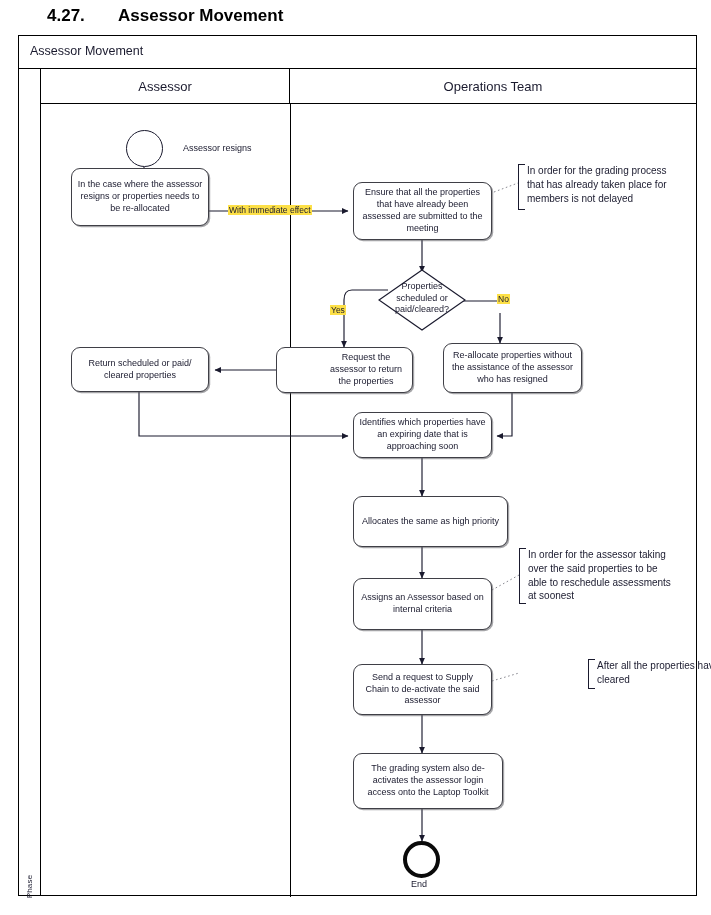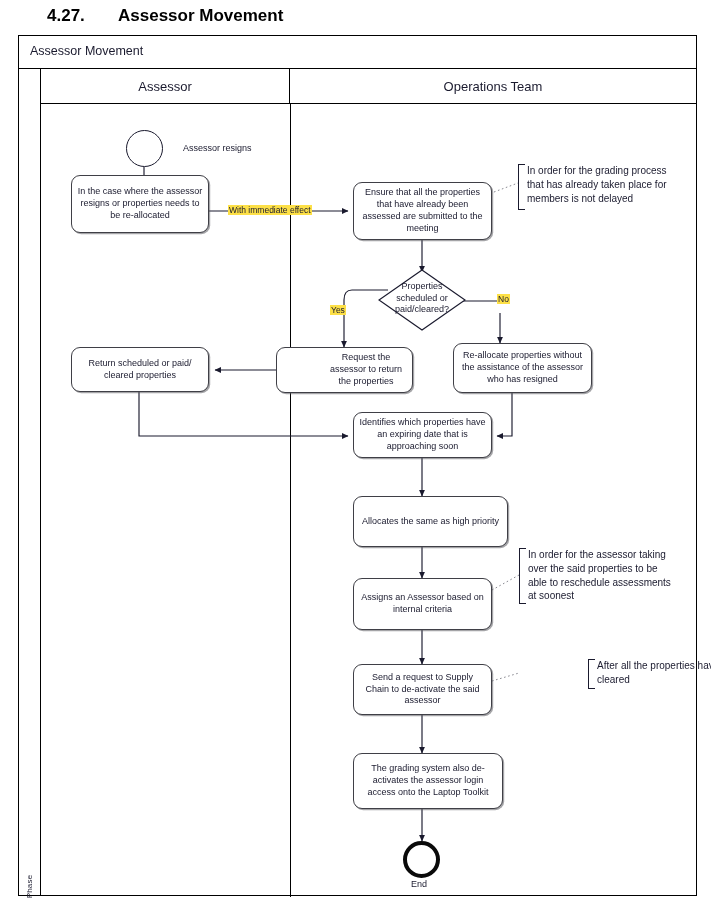--- a/index.html
+++ b/index.html
@@ -274,39 +274,39 @@
     <path d="M494,192 L518,183"></path>
     <path d="M492,590 L519,575"></path>
     <path d="M492,681 L519,673"></path>
   </g>
 </svg>
 </div>
 
 <div class="start-circle" style="left:126px; top:130px; width:37px; height:37px;"></div>
 <div class="free-label" style="left:183px; top:143px;">Assessor resigns</div>
 
-<div class="node" style="left:71px; top:175px; width:138px; height:58px;">In the case where the assessor resigns or properties needs to be re-allocated</div>
+<div class="node" style="left:71px; top:168px; width:138px; height:58px;">In the case where the assessor resigns or properties needs to be re-allocated</div>
 
 <div class="node" style="left:353px; top:182px; width:139px; height:58px;">Ensure that all the properties that have already been assessed are submitted to the meeting</div>
 
 <span class="edge-label" style="left:228px; top:205px;">With immediate effect</span>
 
 <div style="position:absolute; left:378px; top:269px; width:88px; height:62px;">
   <svg width="88" height="62" viewBox="0 0 88 62" xmlns="http://www.w3.org/2000/svg">
     <polygon points="44,1 87,31 44,61 1,31" fill="#ffffff" stroke="#1a1a2e" stroke-width="1.2"></polygon>
   </svg>
 </div>
 <div class="diamond-text" style="left:387px; top:281px; width:70px;">Properties scheduled or paid/cleared?</div>
 
 <span class="edge-label" style="left:330px; top:305px;">Yes</span>
 <span class="edge-label" style="left:497px; top:294px;">No</span>
 
 <div class="node" style="left:276px; top:347px; width:137px; height:46px;padding-left:48px;">Request the assessor to return the properties</div>
 
-<div class="node" style="left:443px; top:343px; width:139px; height:50px;margin-left:10px;">Re-allocate properties without the assistance of the assessor who has resigned</div>
+<div class="node" style="left:443px; top:343px; width:139px; height:50px;">Re-allocate properties without the assistance of the assessor who has resigned</div>
 
 <div class="node" style="left:71px; top:347px; width:138px; height:45px;">Return scheduled or paid/ cleared properties</div>
 
 <div class="node" style="left:353px; top:412px; width:139px; height:46px;">Identifies which properties have an expiring date that is approaching soon</div>
 
 <div class="node" style="left:353px; top:496px; width:155px; height:51px;">Allocates the same as high priority</div>
 
 <div class="node" style="left:353px; top:578px; width:139px; height:52px;">Assigns an Assessor based on internal criteria</div>
 
 <div class="node" style="left:353px; top:664px; width:139px; height:51px;">Send a request to Supply Chain to de-activate the said assessor</div>

